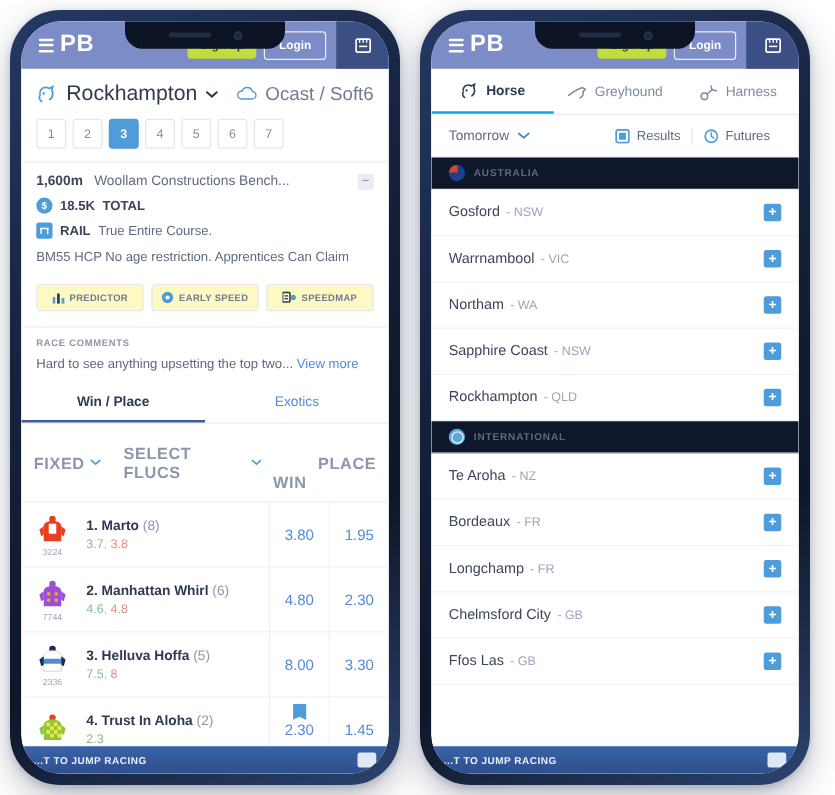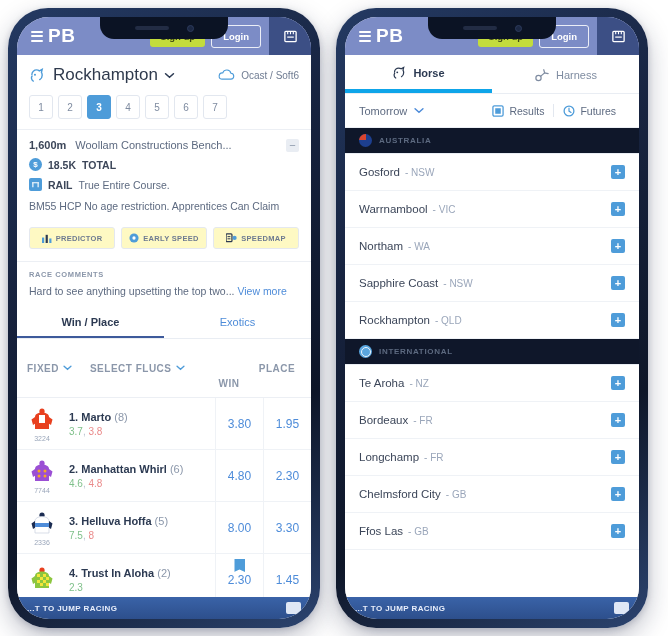--- a/index.html
+++ b/index.html
@@ -84,21 +84,21 @@
   
   .body-scroll { position: absolute; top: 38px; left: 0; right: 0; bottom: 22px; background: #fff; overflow: hidden; }
 
   .venue-row {
     display: flex; align-items: center;
     padding: 10px 12px 6px 12px;
   }
   .venue-name { font-size: 17px; color: #2f3a4d; margin-left: 7px; font-weight: 400; }
   .chev { margin-left: 6px; }
   .weather { margin-left: auto; display: flex; align-items: center; gap: 5px; }
-  .weather-text { font-size: 10px; color: #6f7c92; }
+  .weather-text { font-size: 15px; color: #6f7c92; }
 
   .race-nums { display: flex; gap: 5px; padding: 4px 12px 10px 12px; }
   .rnum {
     width: 24px; height: 24px; border-radius: 3px;
     border: 1px solid #e2e7ef; background: #fff;
     display: flex; align-items: center; justify-content: center;
     font-size: 10px; color: #7e8ba0; cursor: pointer;
   }
   .rnum.active { background: #4e9cd9; border-color: #4e9cd9; color: #fff; font-weight: 700; }
 
@@ -137,21 +137,21 @@
   .view-more { color: #4e8cd9; cursor: pointer; }
 
   .tabs { display: flex; margin-top: 10px; border-bottom: 1px solid #e9edf3; }
   .tab {
     flex: 1; text-align: center; padding: 9px 0 8px 0;
     font-size: 11px; color: #4e8cd9; cursor: pointer;
   }
   .tab.active { color: #2c3a52; font-weight: 700; border-bottom: 2px solid #3d5a9b; }
 
   .col-head { display: flex; align-items: center; padding: 8px 10px; border-bottom: 1px solid #eceff4; }
-  .ch-lbl { font-size: 10px; font-weight: 700; color: #8b97aa; letter-spacing: .5px; }
+  .ch-lbl { font-size: 13px; font-weight: 700; color: #8b97aa; letter-spacing: .5px; }
   .ch-group { display: flex; align-items: center; gap: 4px; cursor: pointer; }
   .ch-win { width: 48px; text-align: center; margin-top: 31px; }
   .ch-place { width: 48px; text-align: center; }
 
   .runner { display: flex; align-items: stretch; border-bottom: 1px solid #eff2f6; min-height: 52px; }
   .silk-cell { width: 50px; display: flex; flex-direction: column; align-items: center; justify-content: center; padding: 5px 0 3px 0; }
   .silk { width: 28px; height: 26px; }
   .silk-num { font-size: 7px; color: #9aa6ba; margin-top: 1px; }
   .runner-mid { flex: 1; display: flex; flex-direction: column; justify-content: center; padding-left: 2px; }
   .r-name { font-size: 11px; font-weight: 700; color: #2c3a52; }
@@ -180,21 +180,21 @@
   }
   .bb-text { font-size: 8px; font-weight: 700; color: #e8eefb; letter-spacing: .4px; white-space: nowrap; }
   .bb-btn { margin-left: auto; width: 15px; height: 12px; background: #dfe7f5; border-radius: 2px; }
 
   
   .cat-tabs { display: flex; border-bottom: 1px solid #e9edf3; background: #fff; }
   .cat-tab {
     flex: 1; display: flex; align-items: center; justify-content: center; gap: 6px;
     padding: 11px 0 9px 0; font-size: 11px; color: #7f8ca1; cursor: pointer;
   }
-  .cat-tab.active { color: #2c3a52; font-weight: 700; border-bottom: 4px solid #0ea5e9; }
+  .cat-tab.active { color: #2c3a52; font-weight: 700; border-bottom: 2px solid #0ea5e9; }
 
   .filter-bar { display: flex; align-items: center; padding: 10px 14px; border-bottom: 1px solid #eceff4; }
   .day-sel { display: flex; align-items: center; gap: 7px; font-size: 11px; color: #5d6a80; cursor: pointer; }
   .fb-right { margin-left: auto; display: flex; align-items: center; }
   .fb-item { display: flex; align-items: center; gap: 5px; font-size: 10.5px; color: #5d6a80; padding: 0 9px; cursor: pointer; }
   .fb-div { width: 1px; height: 13px; background: #e2e7ef; }
 
   .group-hd {
     display: flex; align-items: center; gap: 7px;
     background: #0f172a; padding: 6px 14px;
@@ -523,20 +523,26 @@
         <div class="cat-tabs">
           <div class="cat-tab active">
             <svg width="15" height="14" viewBox="0 0 18 16">
               <path d="M3 7c0-3 2.5-5 5-5 1.2 0 2.2.4 3 1l3-1.6-.8 3.2c.6.9.8 2 .8 3 0 2-1 3.8-2.6 4.8" fill="none" stroke="#2c3a52" stroke-width="1.5" stroke-linecap="round"></path>
               <circle cx="6.3" cy="7.2" r="1.1" fill="#2c3a52"></circle>
               <path d="M3.2 8.5C2 10 2.5 13 4.5 14" fill="none" stroke="#2c3a52" stroke-width="1.5" stroke-linecap="round"></path>
             </svg>
             <span>Horse</span>
           </div>
           <div class="cat-tab">
+            <svg width="16" height="12" viewBox="0 0 18 13">
+              <path d="M1 9c2-1 4-3.5 7-4.5L13 2l3 1.5-2 2.2c.8 2-.4 4.6-2.6 5.6" fill="none" stroke="#7f8ca1" stroke-width="1.4" stroke-linecap="round"></path>
+            </svg>
+            <span>Greyhound</span>
+          </div>
+          <div class="cat-tab">
             <svg width="16" height="14" viewBox="0 0 18 16">
               <circle cx="5" cy="11.5" r="3" fill="none" stroke="#7f8ca1" stroke-width="1.4"></circle>
               <path d="M8 9l4-3.5 4 1" fill="none" stroke="#7f8ca1" stroke-width="1.4" stroke-linecap="round"></path>
               <path d="M12 5.5L11 2" fill="none" stroke="#7f8ca1" stroke-width="1.4" stroke-linecap="round"></path>
             </svg>
             <span>Harness</span>
           </div>
         </div>
 
         <div class="filter-bar">

